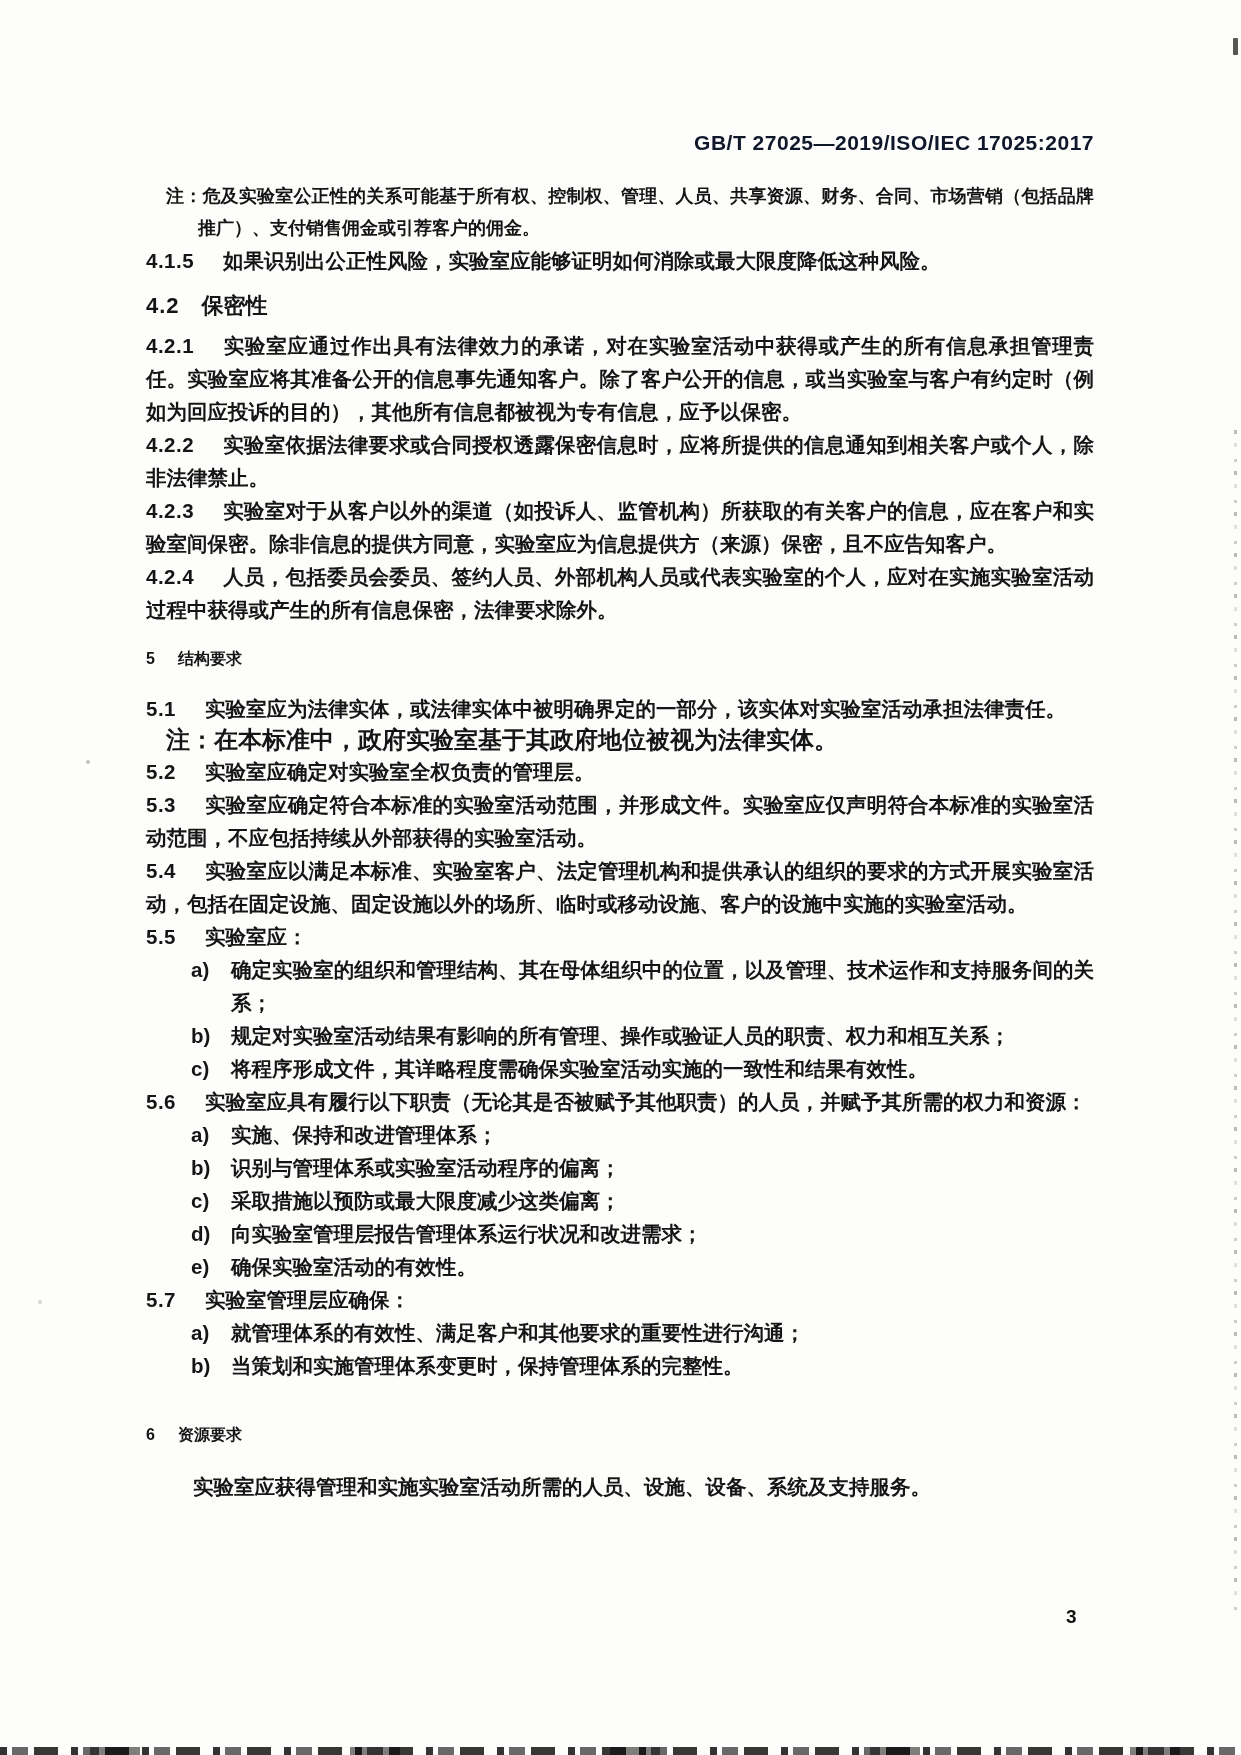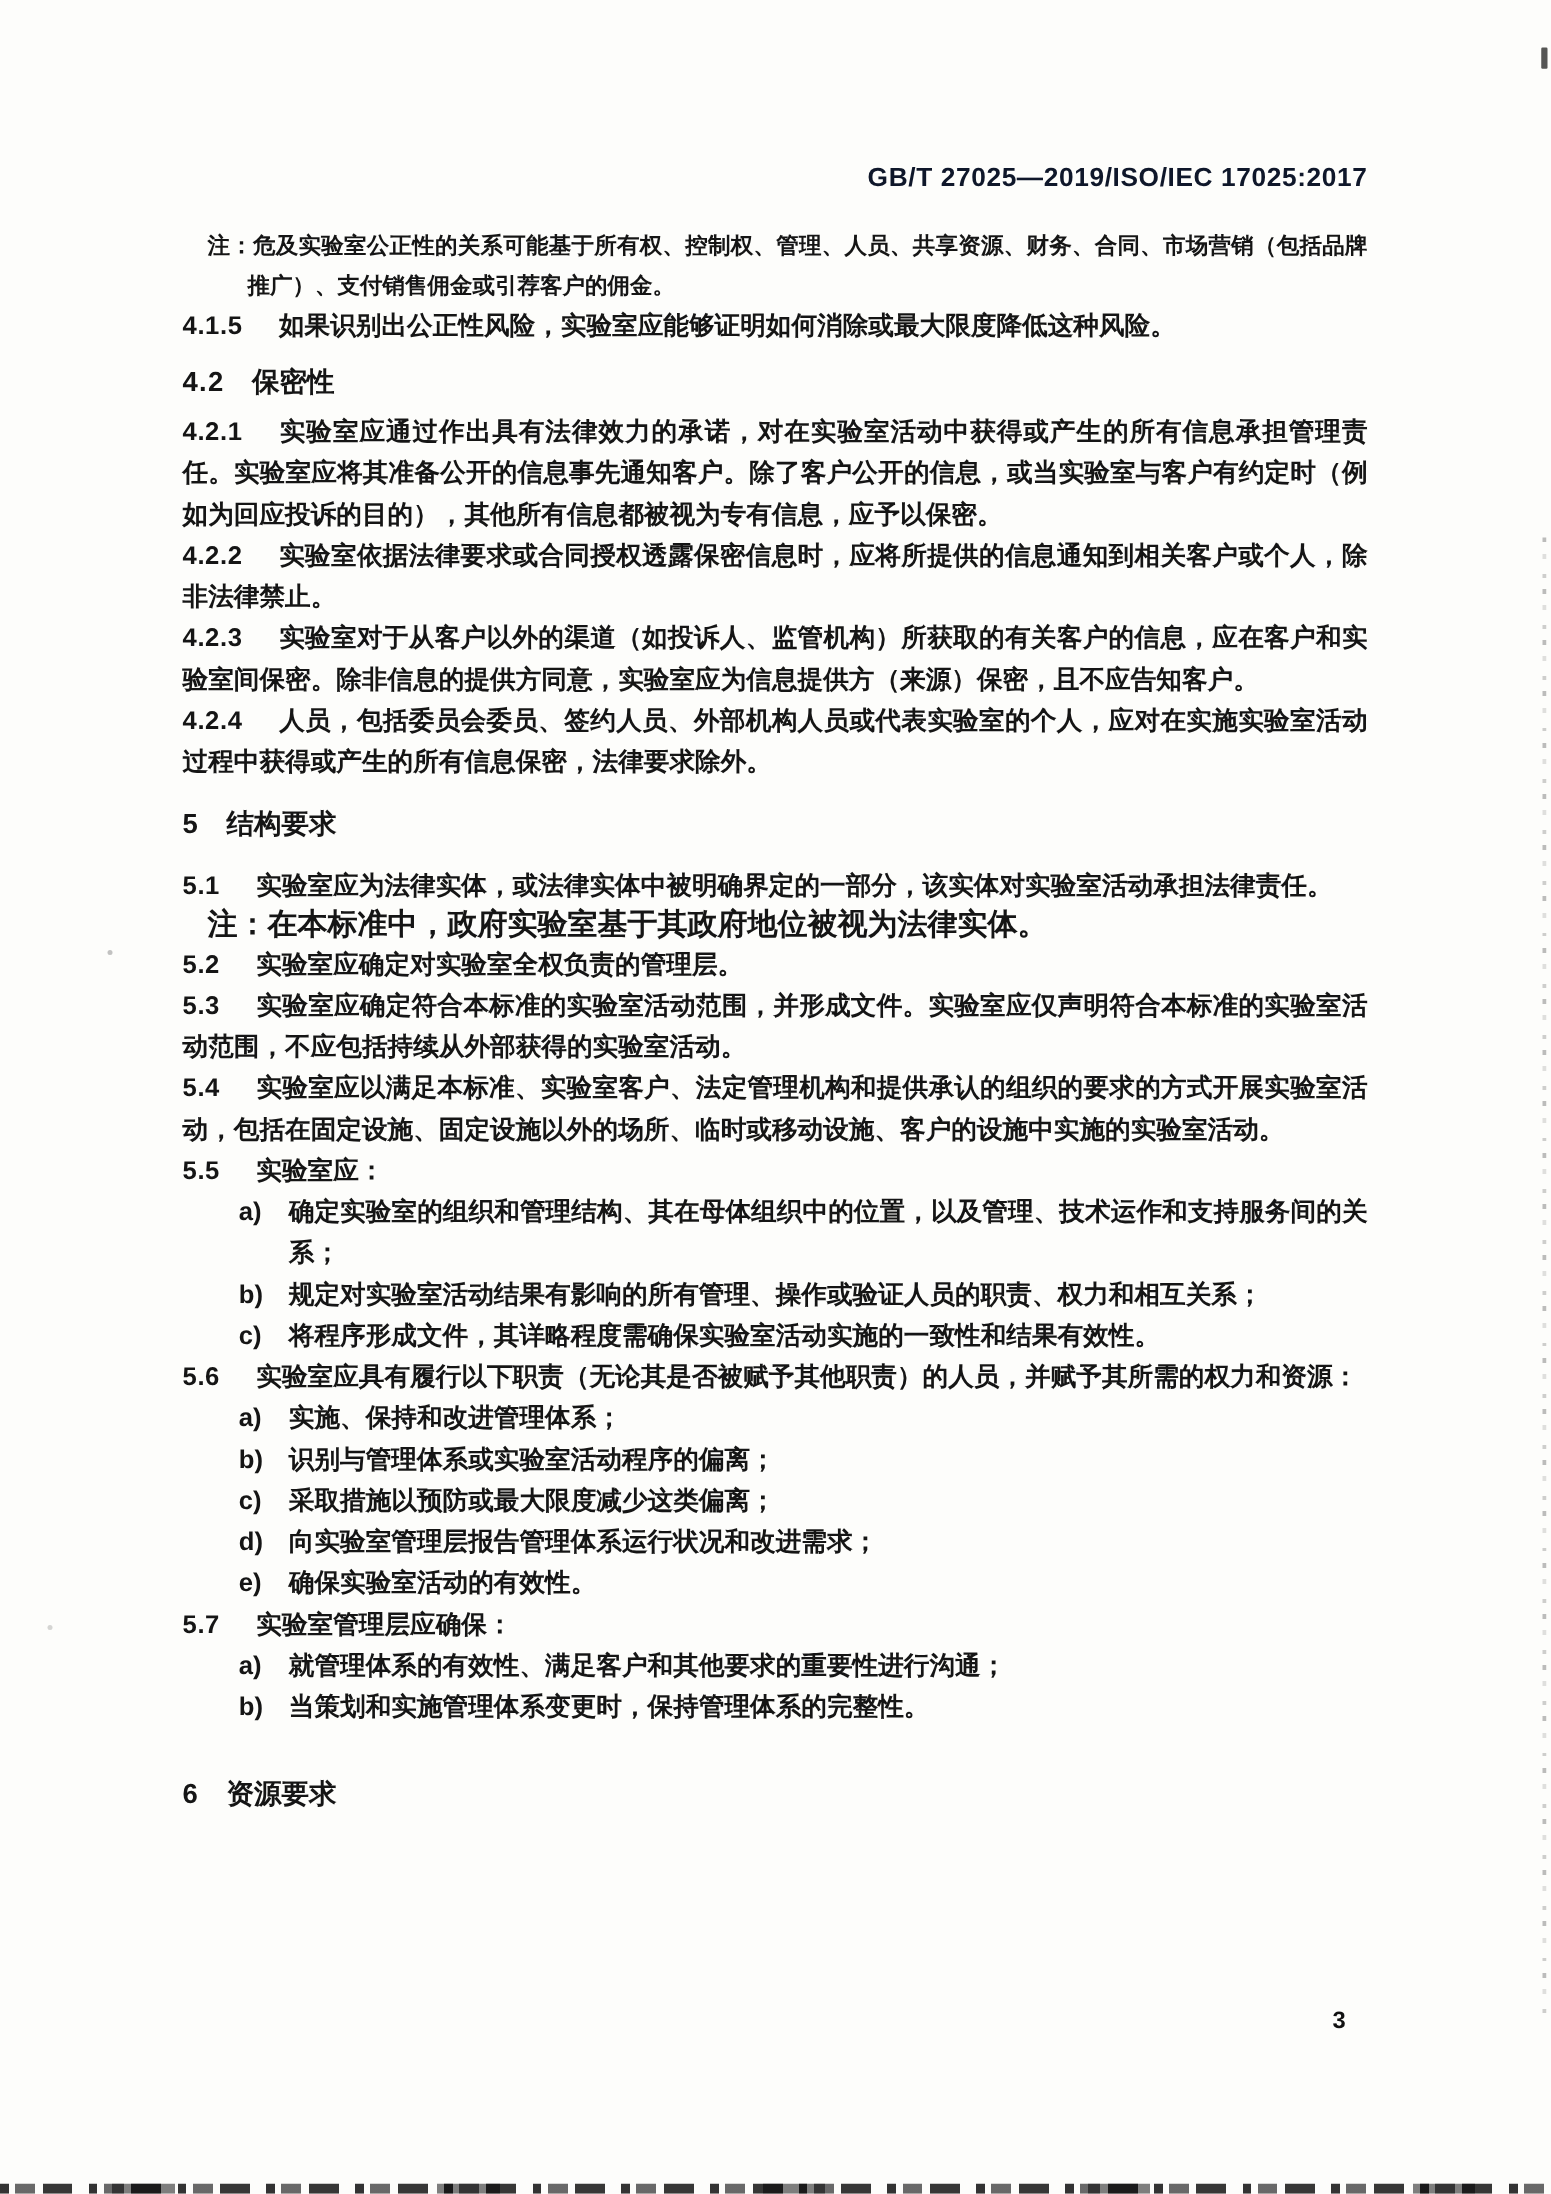--- a/index.html
+++ b/index.html
@@ -37,21 +37,21 @@
     text-align:justify;
   }
   .para .num{font-weight:700;margin-right:29px;letter-spacing:.5px;}
   .h2{
     margin-top:14px;margin-bottom:8px;
     font-size:22px;font-weight:700;
     line-height:30px;
   }
   .h1{
     margin-top:18px;margin-bottom:18px;
-    font-size:22px;font-weight:700;
+    font-size:16px;font-weight:700;
     line-height:30px;
   }
   .h2 .hnum,.h1 .hnum{margin-right:22px;letter-spacing:1px;}
   .snote{
     font-size:24px;font-weight:600;
     line-height:30px;
     padding-left:20px;
   }
   .snote .nlabel{font-weight:700;}
   .li{
@@ -213,20 +213,23 @@
     <div class="li">
       <span class="marker">b)</span>
         <span class="litext">当策划和实施管理体系变更时，保持管理体系的完整性。</span>
     </div>
 
     <div class="h1 h6blk">
       <span class="hnum">6</span><span>资源要求</span>
     </div>
 
 
+    <div class="para pindent">
+      <span>实验室应获得管理和实施实验室活动所需的人员、设施、设备、系统及支持服务。</span>
+    </div>
 
   </div>
 
   <div class="pagenum">3</div>
 
   <div class="edge-blob"></div>
   <div class="edge-noise"></div>
   <div class="bottom-band"></div>
   <div class="speck1"></div>
   <div class="speck2"></div>

